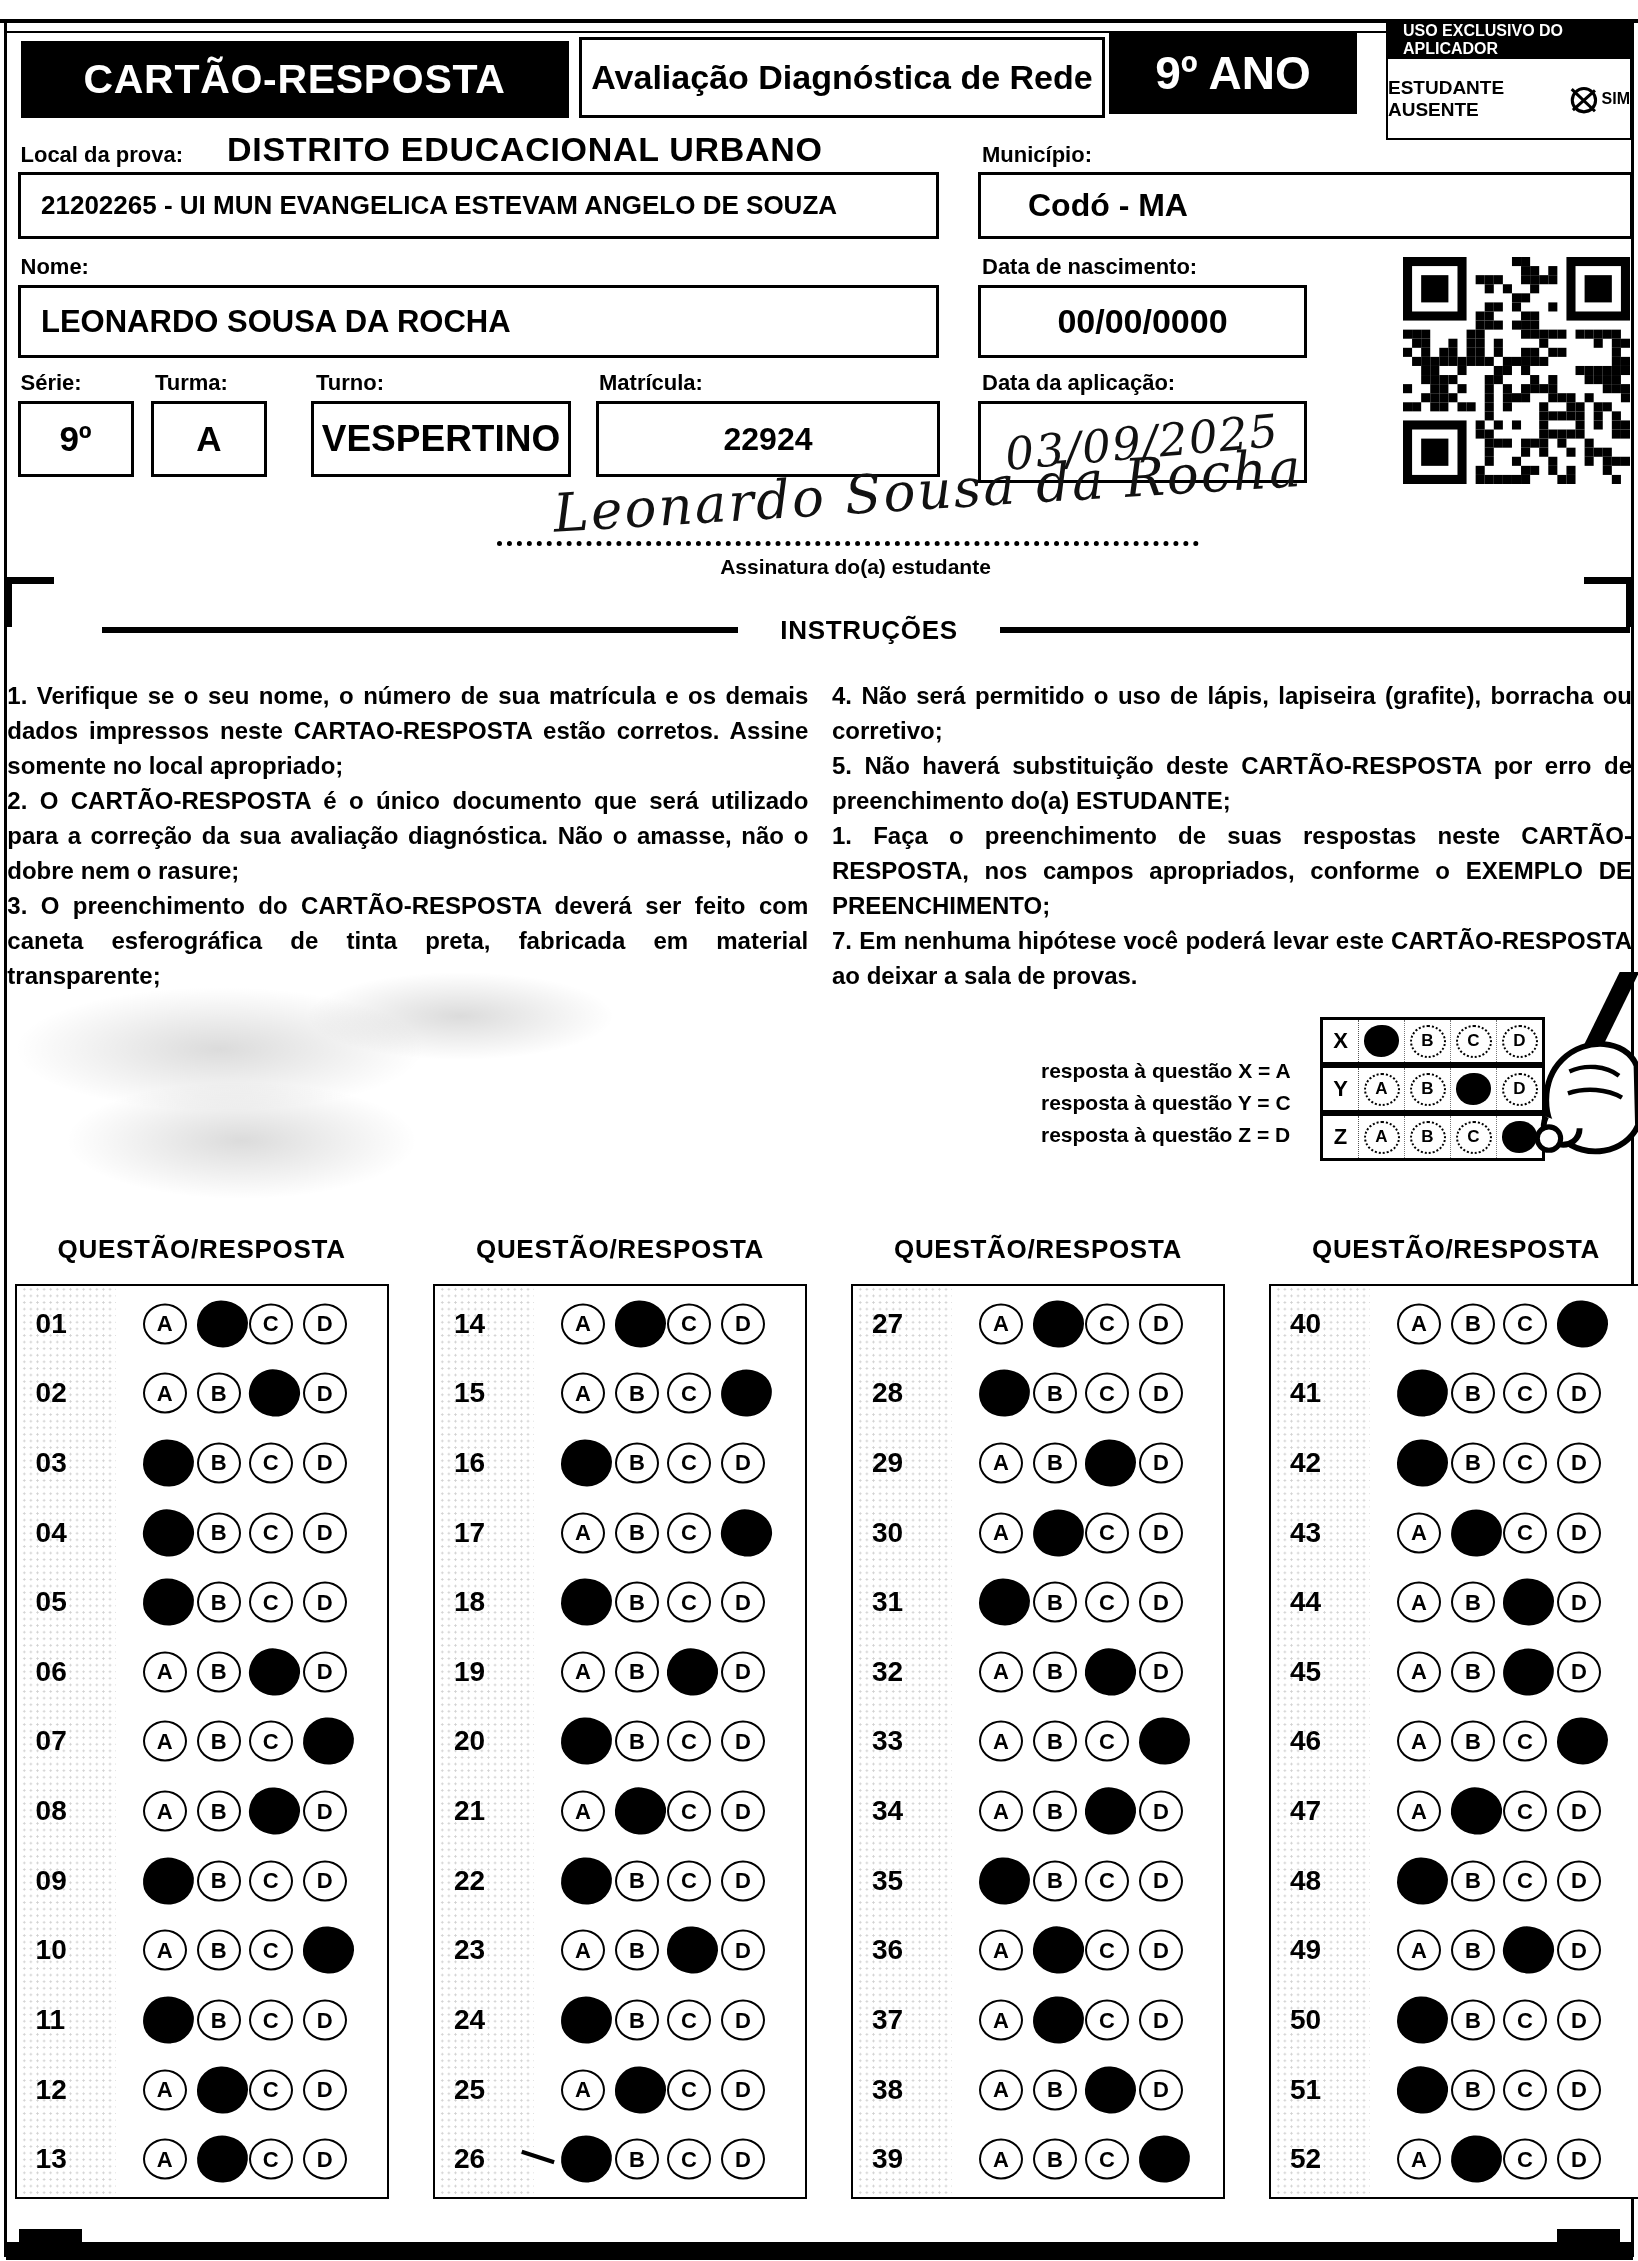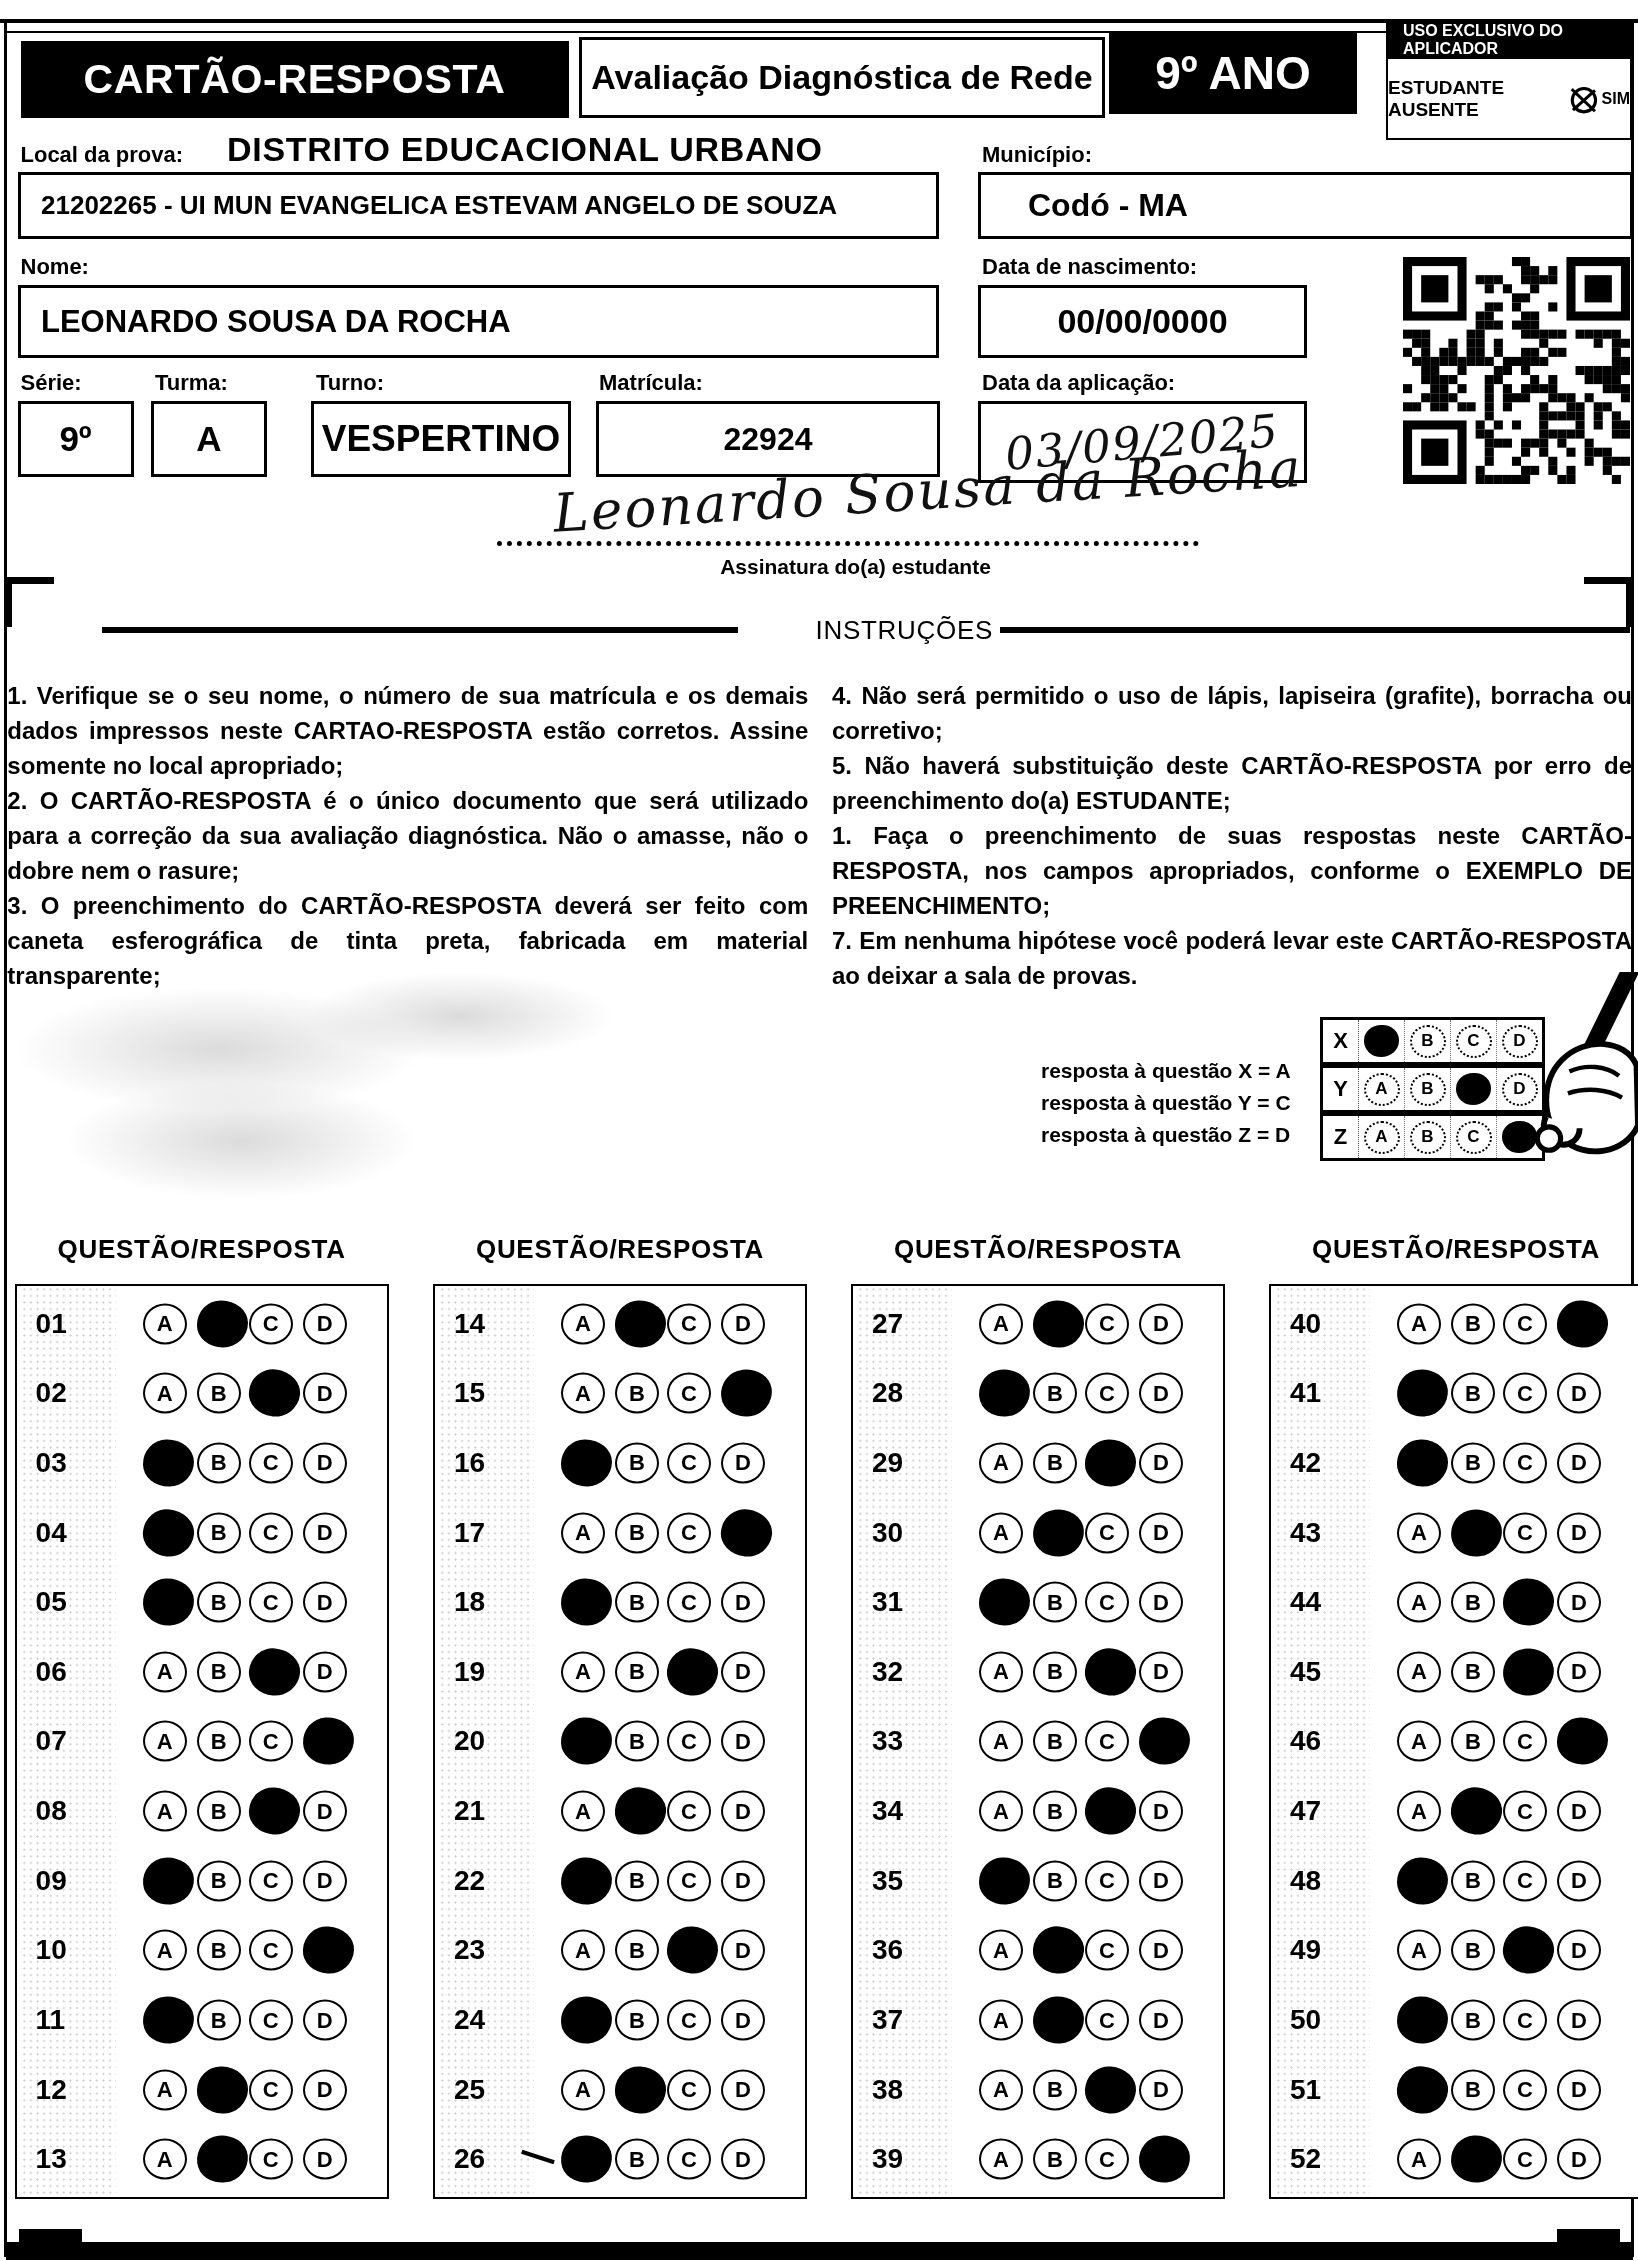--- a/index.html
+++ b/index.html
@@ -342,21 +342,21 @@
   <div class="abs label" style="left:982px;top:370px;">Data da aplicação:</div>
   <div class="abs whitebox center" style="left:978px;top:401px;width:323px;height:76px;">
     <span class="handwrite" style="font-size:45px;transform:rotate(-5deg);letter-spacing:1.5px;">03/09/2025</span>
   </div>
 
   <div class="abs handwrite" style="left:453px;top:460px;width:950px;text-align:center;font-size:53px;letter-spacing:2.2px;transform:rotate(-3.5deg);">Leonardo Sousa da Rocha</div>
   <div class="abs" style="left:497px;top:541px;width:702px;border-bottom:5.1px dotted #000;"></div>
   <div class="abs" style="left:629px;top:555px;width:453px;text-align:center;font-size:21px;font-weight:bold;">Assinatura do(a) estudante</div>
 
   <div class="abs bar" style="left:102px;top:627px;width:636px;height:5.8px;"></div>
-  <div class="abs" style="left:745px;top:615px;width:248px;text-align:right;font-size:26px;font-weight:normal;letter-spacing:0.7px;">INSTRUÇÕES</div>
+  <div class="abs" style="left:745px;top:615px;width:248px;text-align:center;font-size:26px;font-weight:bold;letter-spacing:0.7px;">INSTRUÇÕES</div>
   <div class="abs bar" style="left:1000px;top:627px;width:630px;height:5.8px;"></div>
 
   <div class="abs instr-col" style="left:7.3px;top:678px;width:801px;">
       <div class="instr">1. Verifique se o seu nome, o número de sua matrícula e os demais dados impressos neste CARTAO-RESPOSTA estão corretos. Assine somente no local apropriado;</div>
       <div class="instr">2. O CARTÃO-RESPOSTA é o único documento que será utilizado para a correção da sua avaliação diagnóstica. Não o amasse, não o dobre nem o rasure;</div>
       <div class="instr">3. O preenchimento do CARTÃO-RESPOSTA deverá ser feito com caneta esferográfica de tinta preta, fabricada em material transparente;</div>
     </div>
   <div class="abs instr-col" style="left:832px;top:678px;width:800px;">
       <div class="instr">4. Não será permitido o uso de lápis, lapiseira (grafite), borracha ou corretivo;</div>
       <div class="instr">5. Não haverá substituição deste CARTÃO-RESPOSTA por erro de preenchimento do(a) ESTUDANTE;</div>

